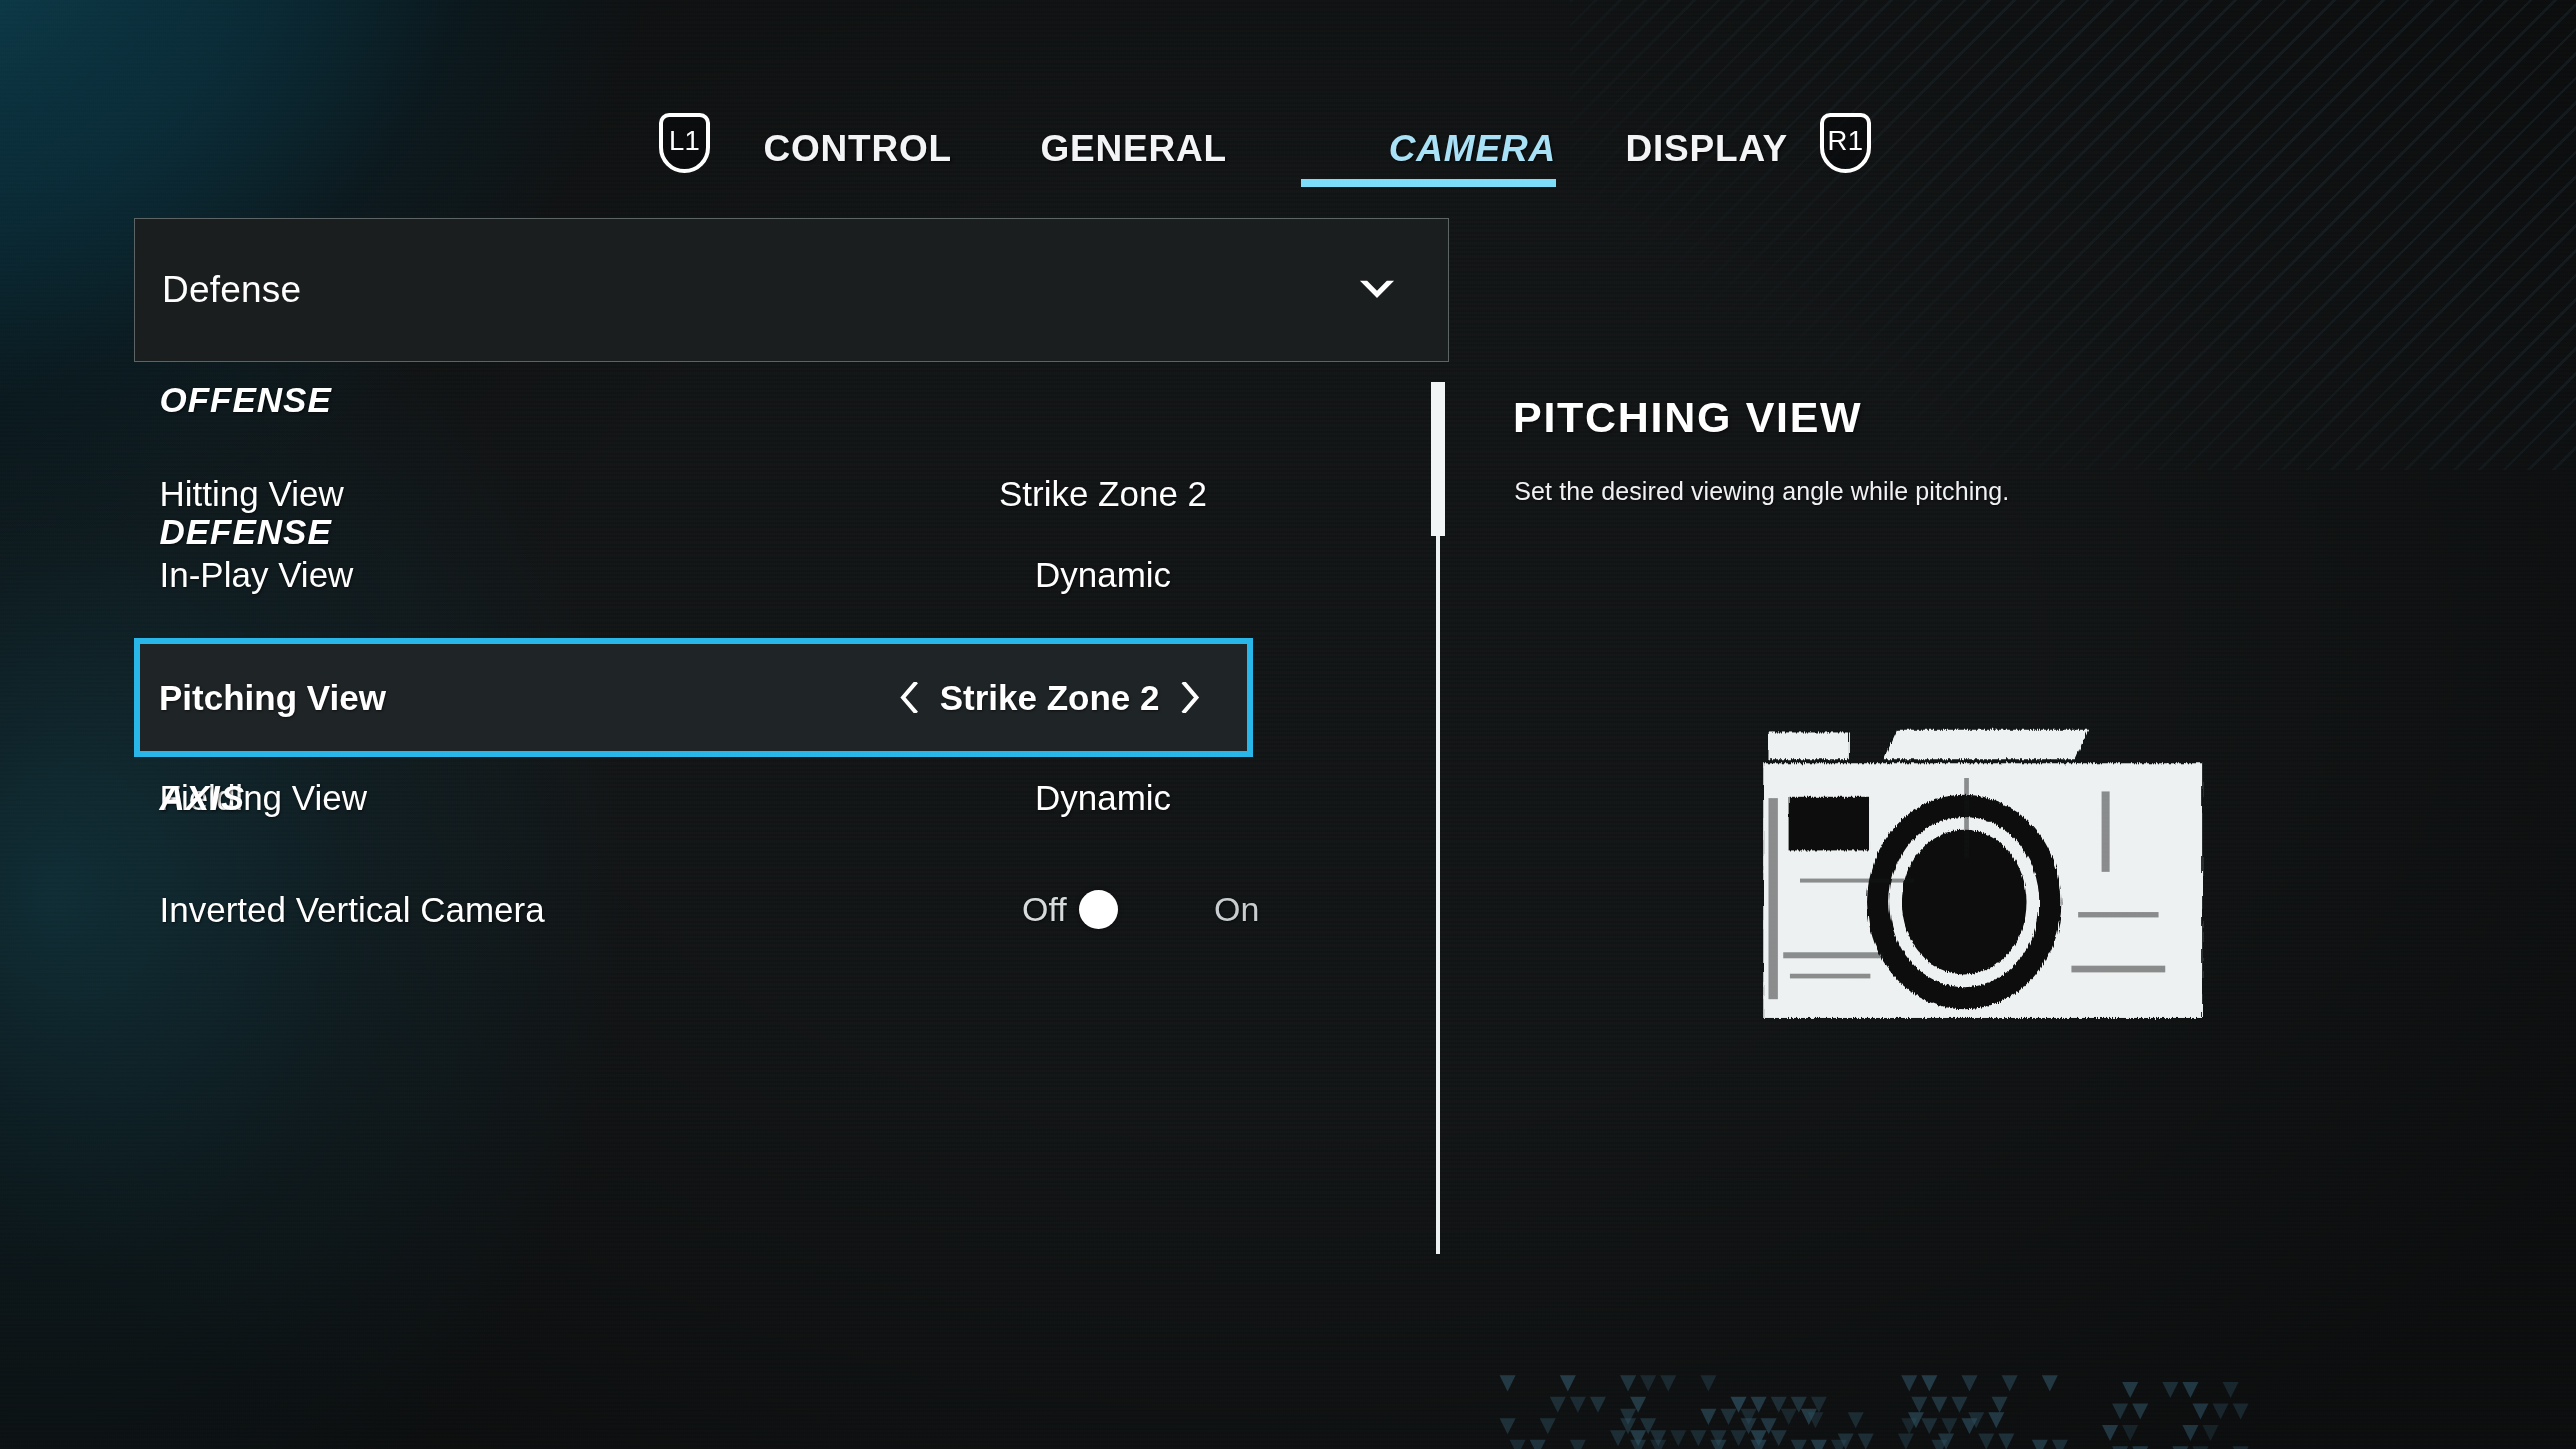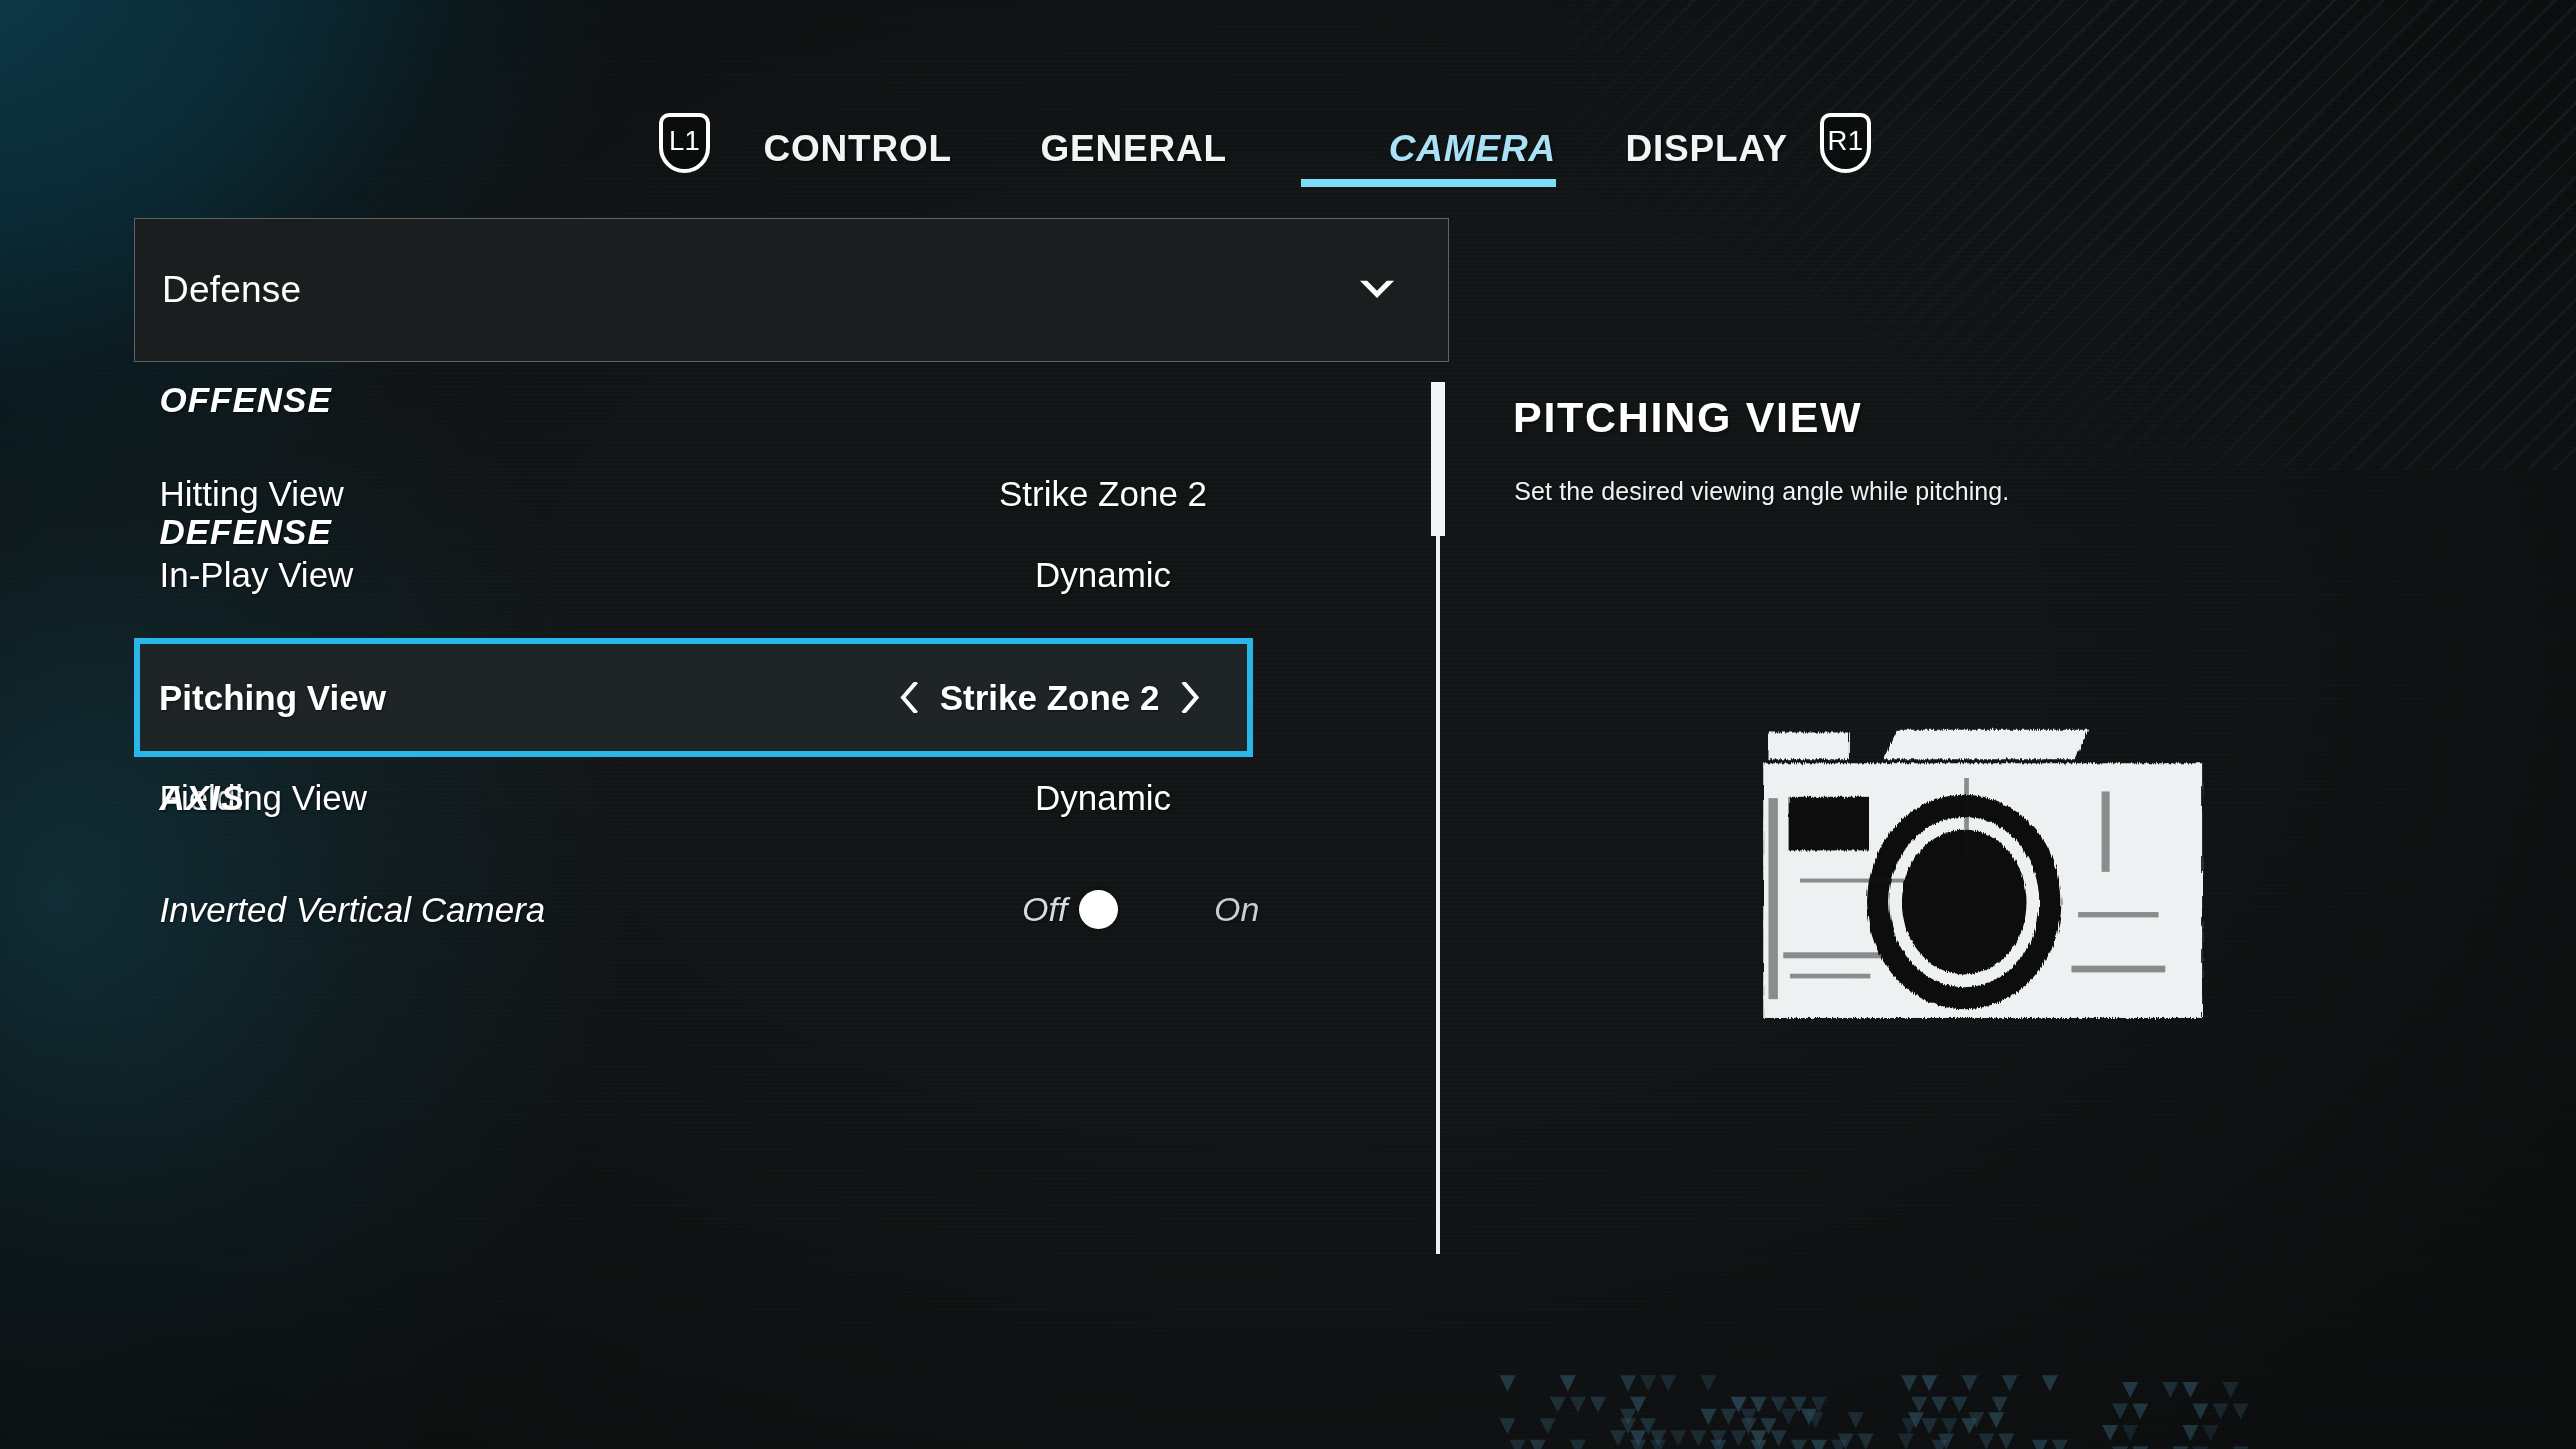--- a/index.html
+++ b/index.html
@@ -381,21 +381,21 @@
     </span>
   </div>
 
   <div class="setting-row" style="top:368px;">
     <span class="lbl">Fielding View</span>
     <span class="val">Dynamic</span>
   </div>
 
   <div class="section-head" style="top:402px;" id="head-axis">AXIS</div>
 
-  <div class="setting-row" style="top:480px;font-style:italic;">
+  <div class="setting-row" style="top:480px;">
     <span class="lbl">Inverted Vertical Camera</span>
     <span class="toggle-wrap">
       <span class="toggle-off-lbl">Off</span>
       <span class="toggle-knob"></span>
       <span class="toggle-on-lbl">On</span>
     </span>
   </div>
 </div>
 
 <div id="scrollbar">

